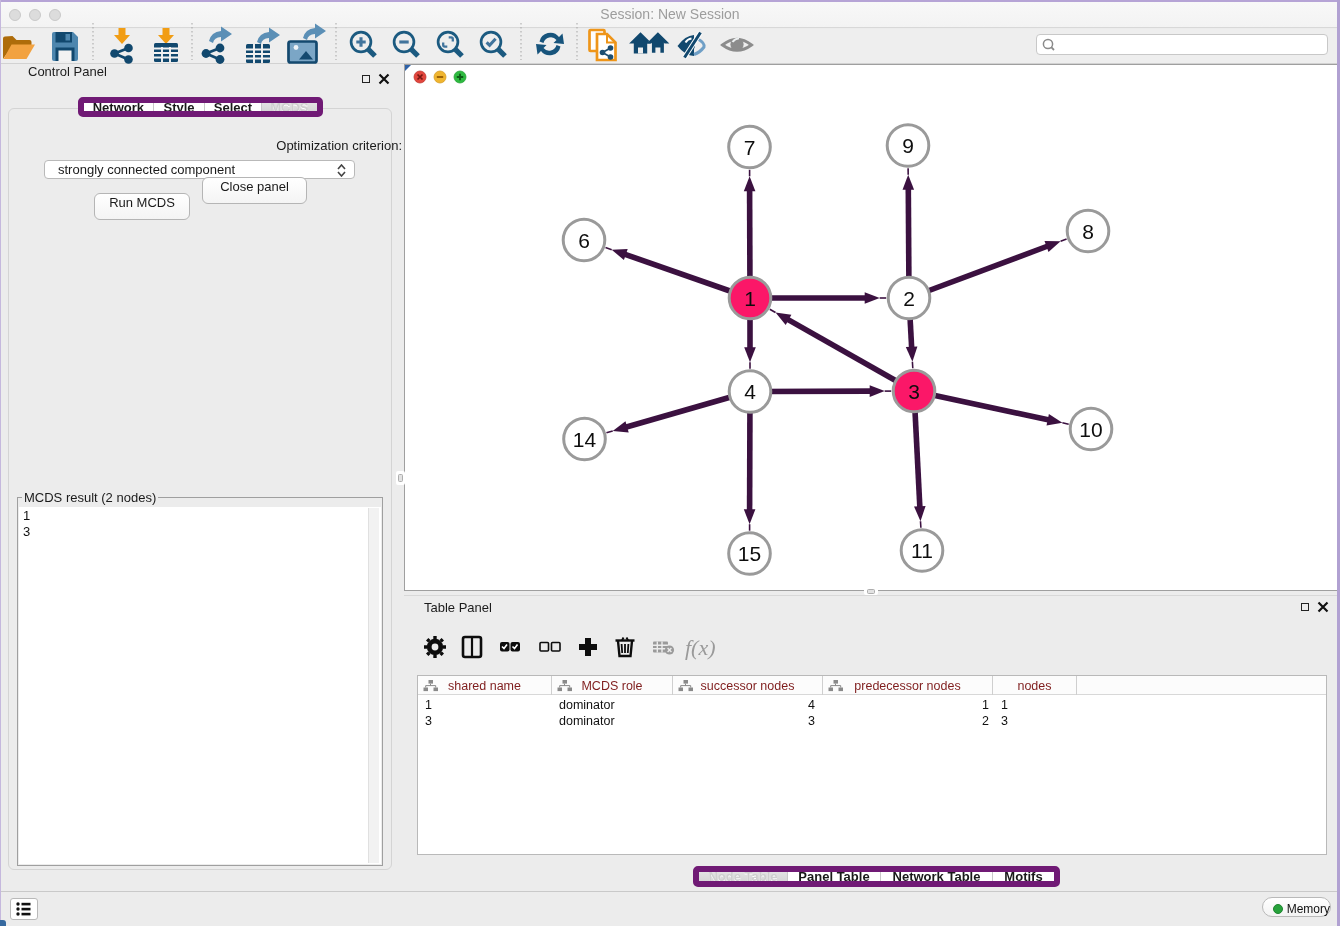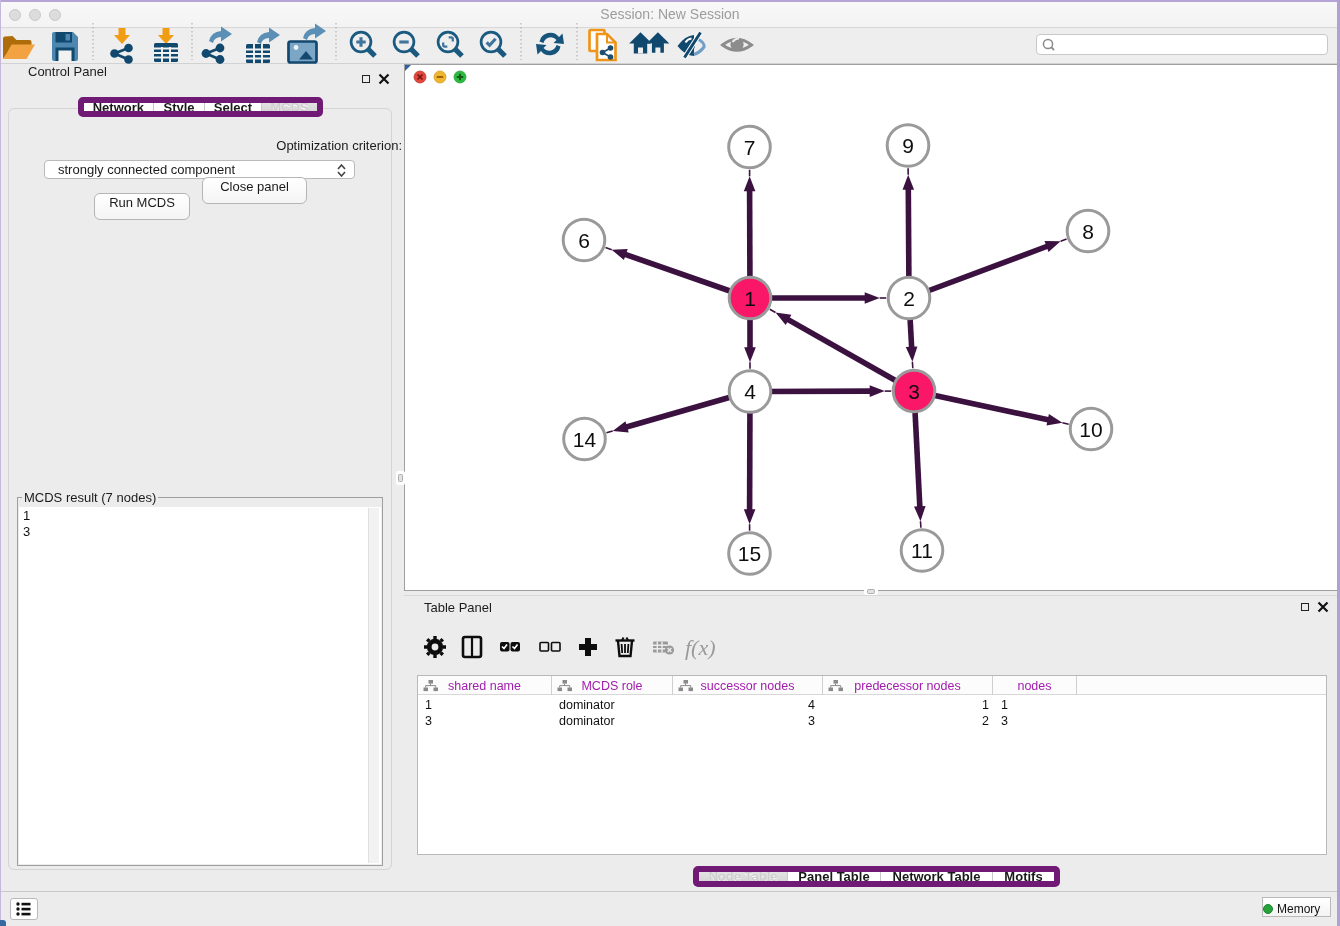--- a/index.html
+++ b/index.html
@@ -36,28 +36,28 @@
 #mcdssb{left:368px;top:508px;width:11px;height:355px;background:#f2f2f2;border-left:1px solid #e0e0e0}
 
 #netwin{left:404px;top:64px;width:933px;height:527px;background:#fff;border:1px solid #9f9f9f;border-right:none}
 #nettitle{position:absolute;left:0;top:0;width:100%;height:22px;
  background:linear-gradient(#f4f4f4,#dfdfdf);border-bottom:1px solid #a9a9a9;
  text-align:center;font-size:13px;font-weight:600;color:#1a1a1a;line-height:22px}
 #corner{position:absolute;left:0;top:0;width:0;height:0;border-top:6px solid #2e62a8;border-right:6px solid transparent}
 
 #tpanel{left:404px;top:595px;width:936px;height:295px;background:#ececec;border-top:1px solid #d8d8d8}
 #ttable{left:417px;top:675px;width:910px;height:180px;background:#fff;border:1px solid #b9b9b9}
-.th{position:absolute;top:0;height:19px;border-right:1px solid #cfcfcf;display:flex;align-items:center;justify-content:center;font-size:12.5px;color:#a21caf}
+.th{position:absolute;top:0;height:19px;border-right:1px solid #cfcfcf;display:flex;align-items:center;justify-content:center;font-size:12.5px;color:#7f1d1d}
 #thead{position:absolute;left:0;top:0;width:908px;height:19px;background:#fcfcfc;border-bottom:1px solid #d8d8d8}
 .td{position:absolute;font-size:12.5px;color:#111;height:16px;line-height:16px}
 
 #statusbar{left:0;top:891px;width:1340px;height:35px;background:#ececec;border-top:1px solid #c9c9c9}
 #listbtn{left:10px;top:898px;width:28px;height:22px;background:#fff;border:1px solid #b9b9b9;border-radius:3px}
-#membtn{left:1262px;top:897px;width:69px;height:20px;background:linear-gradient(#fff,#f3f3f3);border:1px solid #b9b9b9;border-radius:0;
- font-size:12px;color:#111;text-align:left;line-height:22px}
+#membtn{left:1262px;top:897px;width:69px;height:20px;background:linear-gradient(#fff,#f3f3f3);border:1px solid #b9b9b9;border-radius:12px;
+ font-size:12px;color:#111;text-align:right;line-height:22px}
 </style></head><body>
 <div class="abs" id="titlebar">
  <div class="dot" style="left:9px"></div>
     <div class="dot" style="left:29px"></div>
     <div class="dot" style="left:49px"></div>
  <div id="wtitle">Session: New Session</div>
 </div>
 <div class="abs" id="toolbar"></div>
 <svg class="abs" id="tbicons" style="left:0;top:22px" width="780" height="42" viewBox="0 0 780 42">
 
@@ -205,21 +205,21 @@
 <div class="abs" id="cptabpane"></div>
 <div class="abs" id="optlabel">Optimization criterion:</div>
 <div class="abs" id="dropdown">strongly connected component
  <svg style="position:absolute;right:8px;top:2.5px" width="9" height="13">
       <path d="M1,5 L4.5,1 L8,5 M1,8 L4.5,12 L8,8" fill="none" stroke="#444" stroke-width="1.6"></path>
     </svg>
 </div>
 <div class="abs btn" style="left:94px;top:193px;width:96px">Run MCDS</div>
 <div class="abs btn" style="left:202px;top:177px;width:105px">Close panel</div>
 <div class="abs" id="mcdsbox"></div>
-<div class="abs" id="mcdslegend">MCDS result (7 nodes)</div>
+<div class="abs" id="mcdslegend">MCDS result (2 nodes)</div>
 <div class="abs" id="mcdstext">1<br>3</div>
 <div class="abs" id="mcdssb"></div>
 
 <div class="abs" id="netwin">
  <div id="corner"></div>
  <svg style="position:absolute;left:8px;top:5px" width="60" height="14">
   <circle cx="7" cy="7" r="6" fill="#e2463d" stroke="#c03931" stroke-width="0.8"></circle>
   <path d="M4.5,4.5 L9.5,9.5 M9.5,4.5 L4.5,9.5" stroke="#761712" stroke-width="1.7"></path>
   <circle cx="27" cy="7" r="6" fill="#f0b52f" stroke="#d59d26" stroke-width="0.8"></circle>
   <line x1="23.8" y1="7" x2="30.2" y2="7" stroke="#985f05" stroke-width="1.9"></line>

